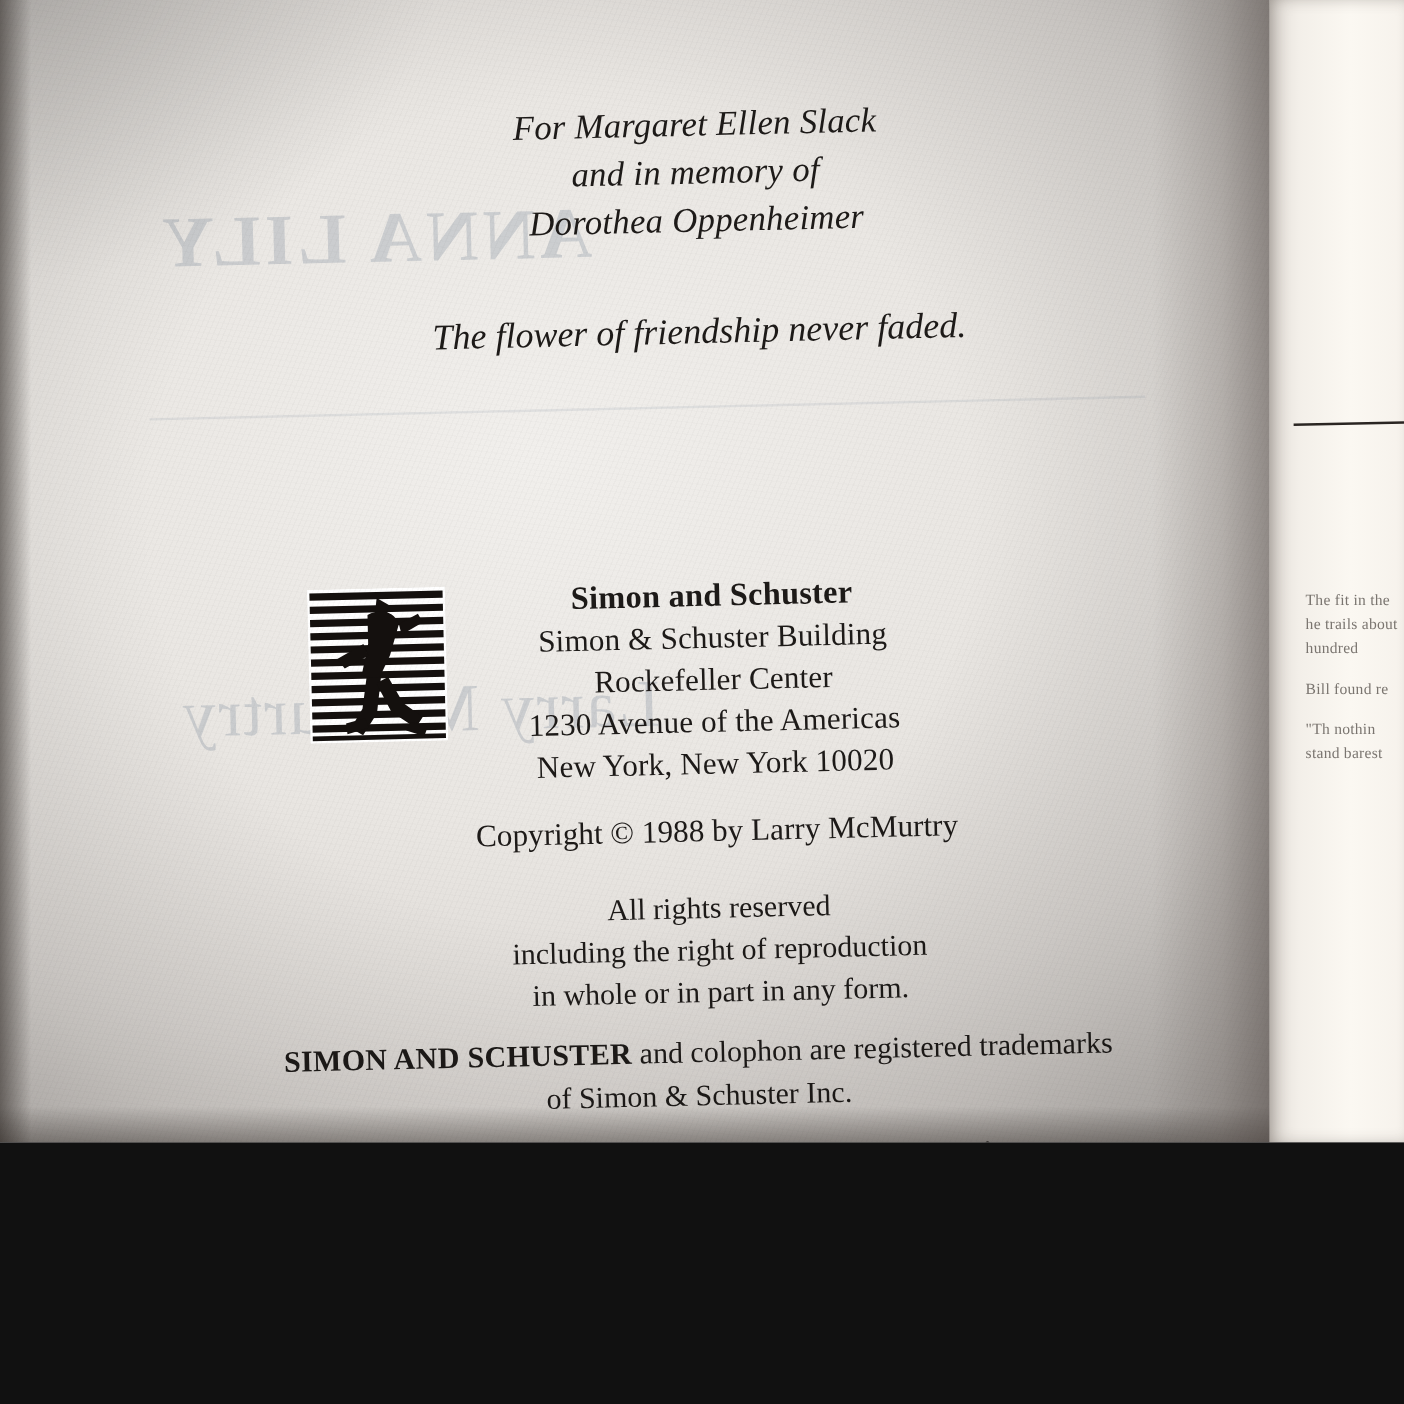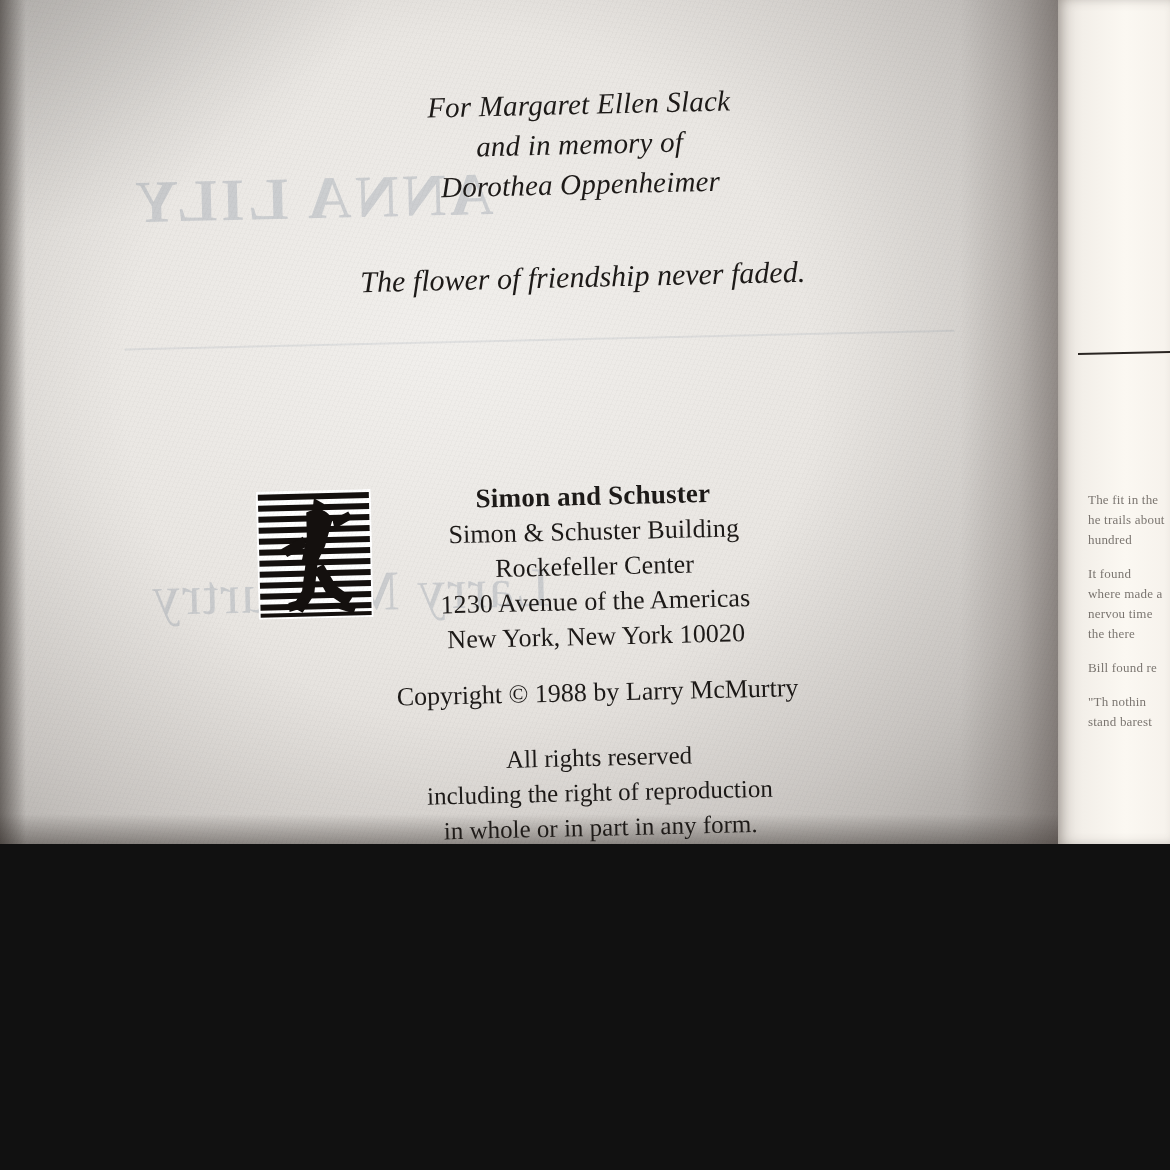--- a/index.html
+++ b/index.html
@@ -3,21 +3,21 @@
 <meta charset="utf-8">
 <style>
   html, body {
     margin: 0;
     padding: 0;
     background: #111;
   }
   #page {
     position: relative;
     width: 1170px;
-    height: 844px;
+    height: 952px;
     overflow: hidden;
     background: #cfcccb;
     font-family: "Liberation Serif", serif;
   }
 
   
   .paper {
     position: absolute;
     inset: 0;
     background:
@@ -342,19 +342,18 @@
   <div class="grain"></div>
   <div class="vignette"></div>
   <div class="table-edge-left"></div>
   <div class="table-edge-bottom"></div>
   <div class="gutter-shadow"></div>
 
   <div class="facing-page">
     <div class="facing-rule"></div>
     <div class="facing-text">
       <p>The fit in the he trails about hundred</p>
-      <p>It found where made a nervou time the there</p>
       <p>Bill found re</p>
       <p>"Th nothin stand barest</p>
     </div>
   </div>
 
 </div>
 
 </body></html>

